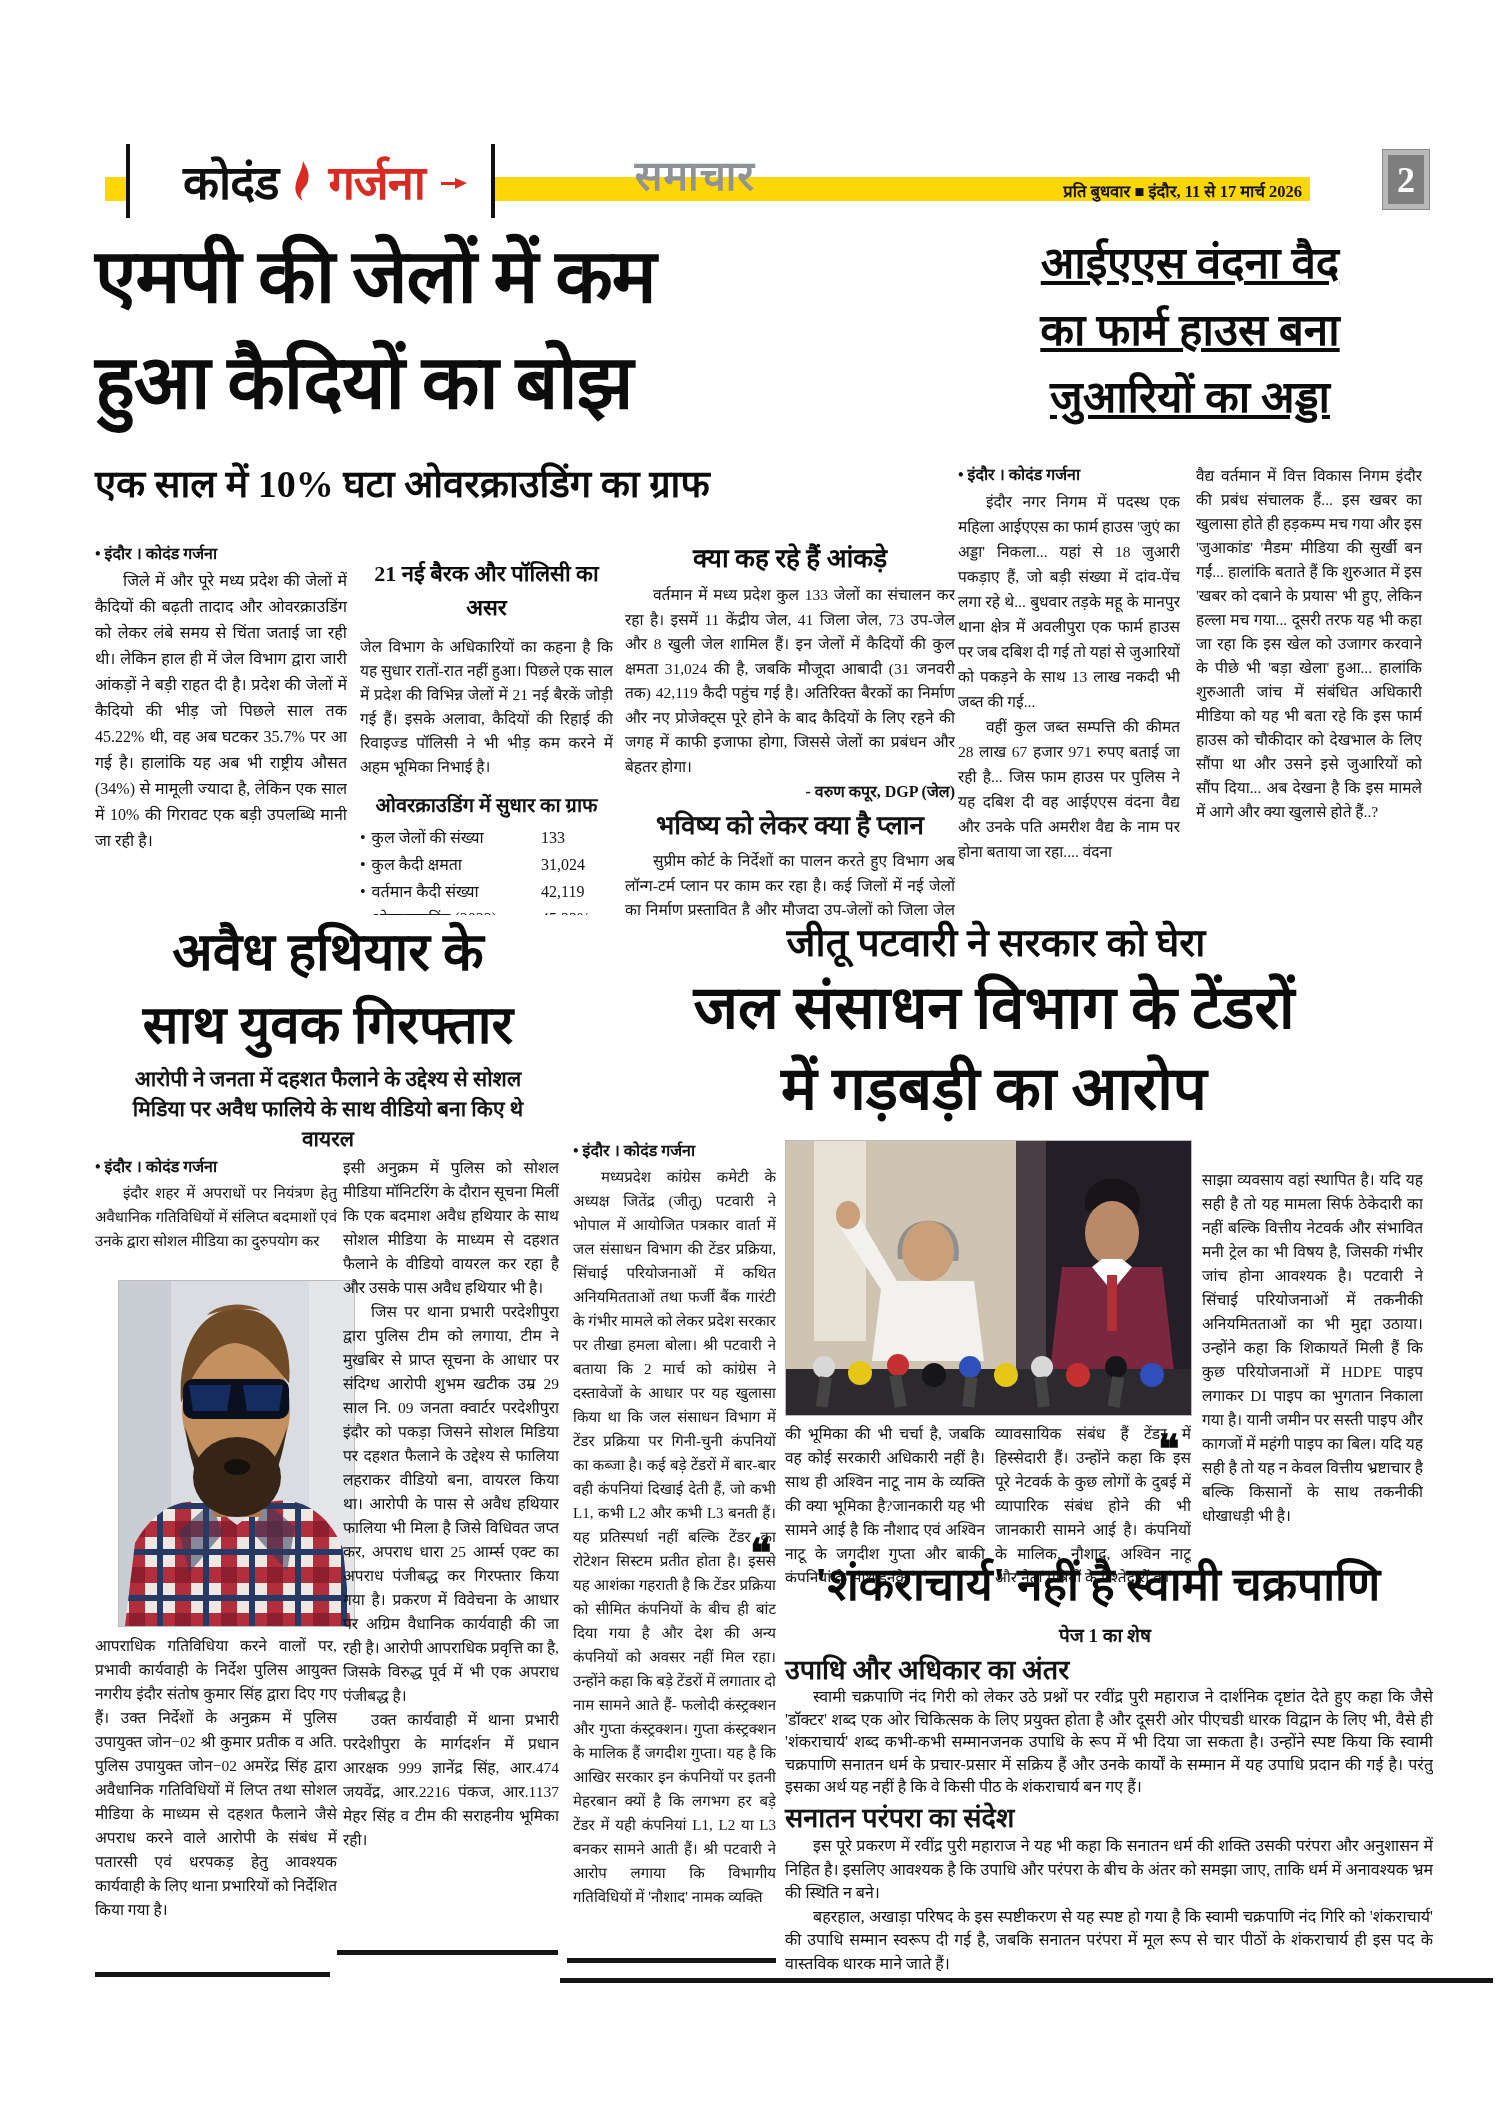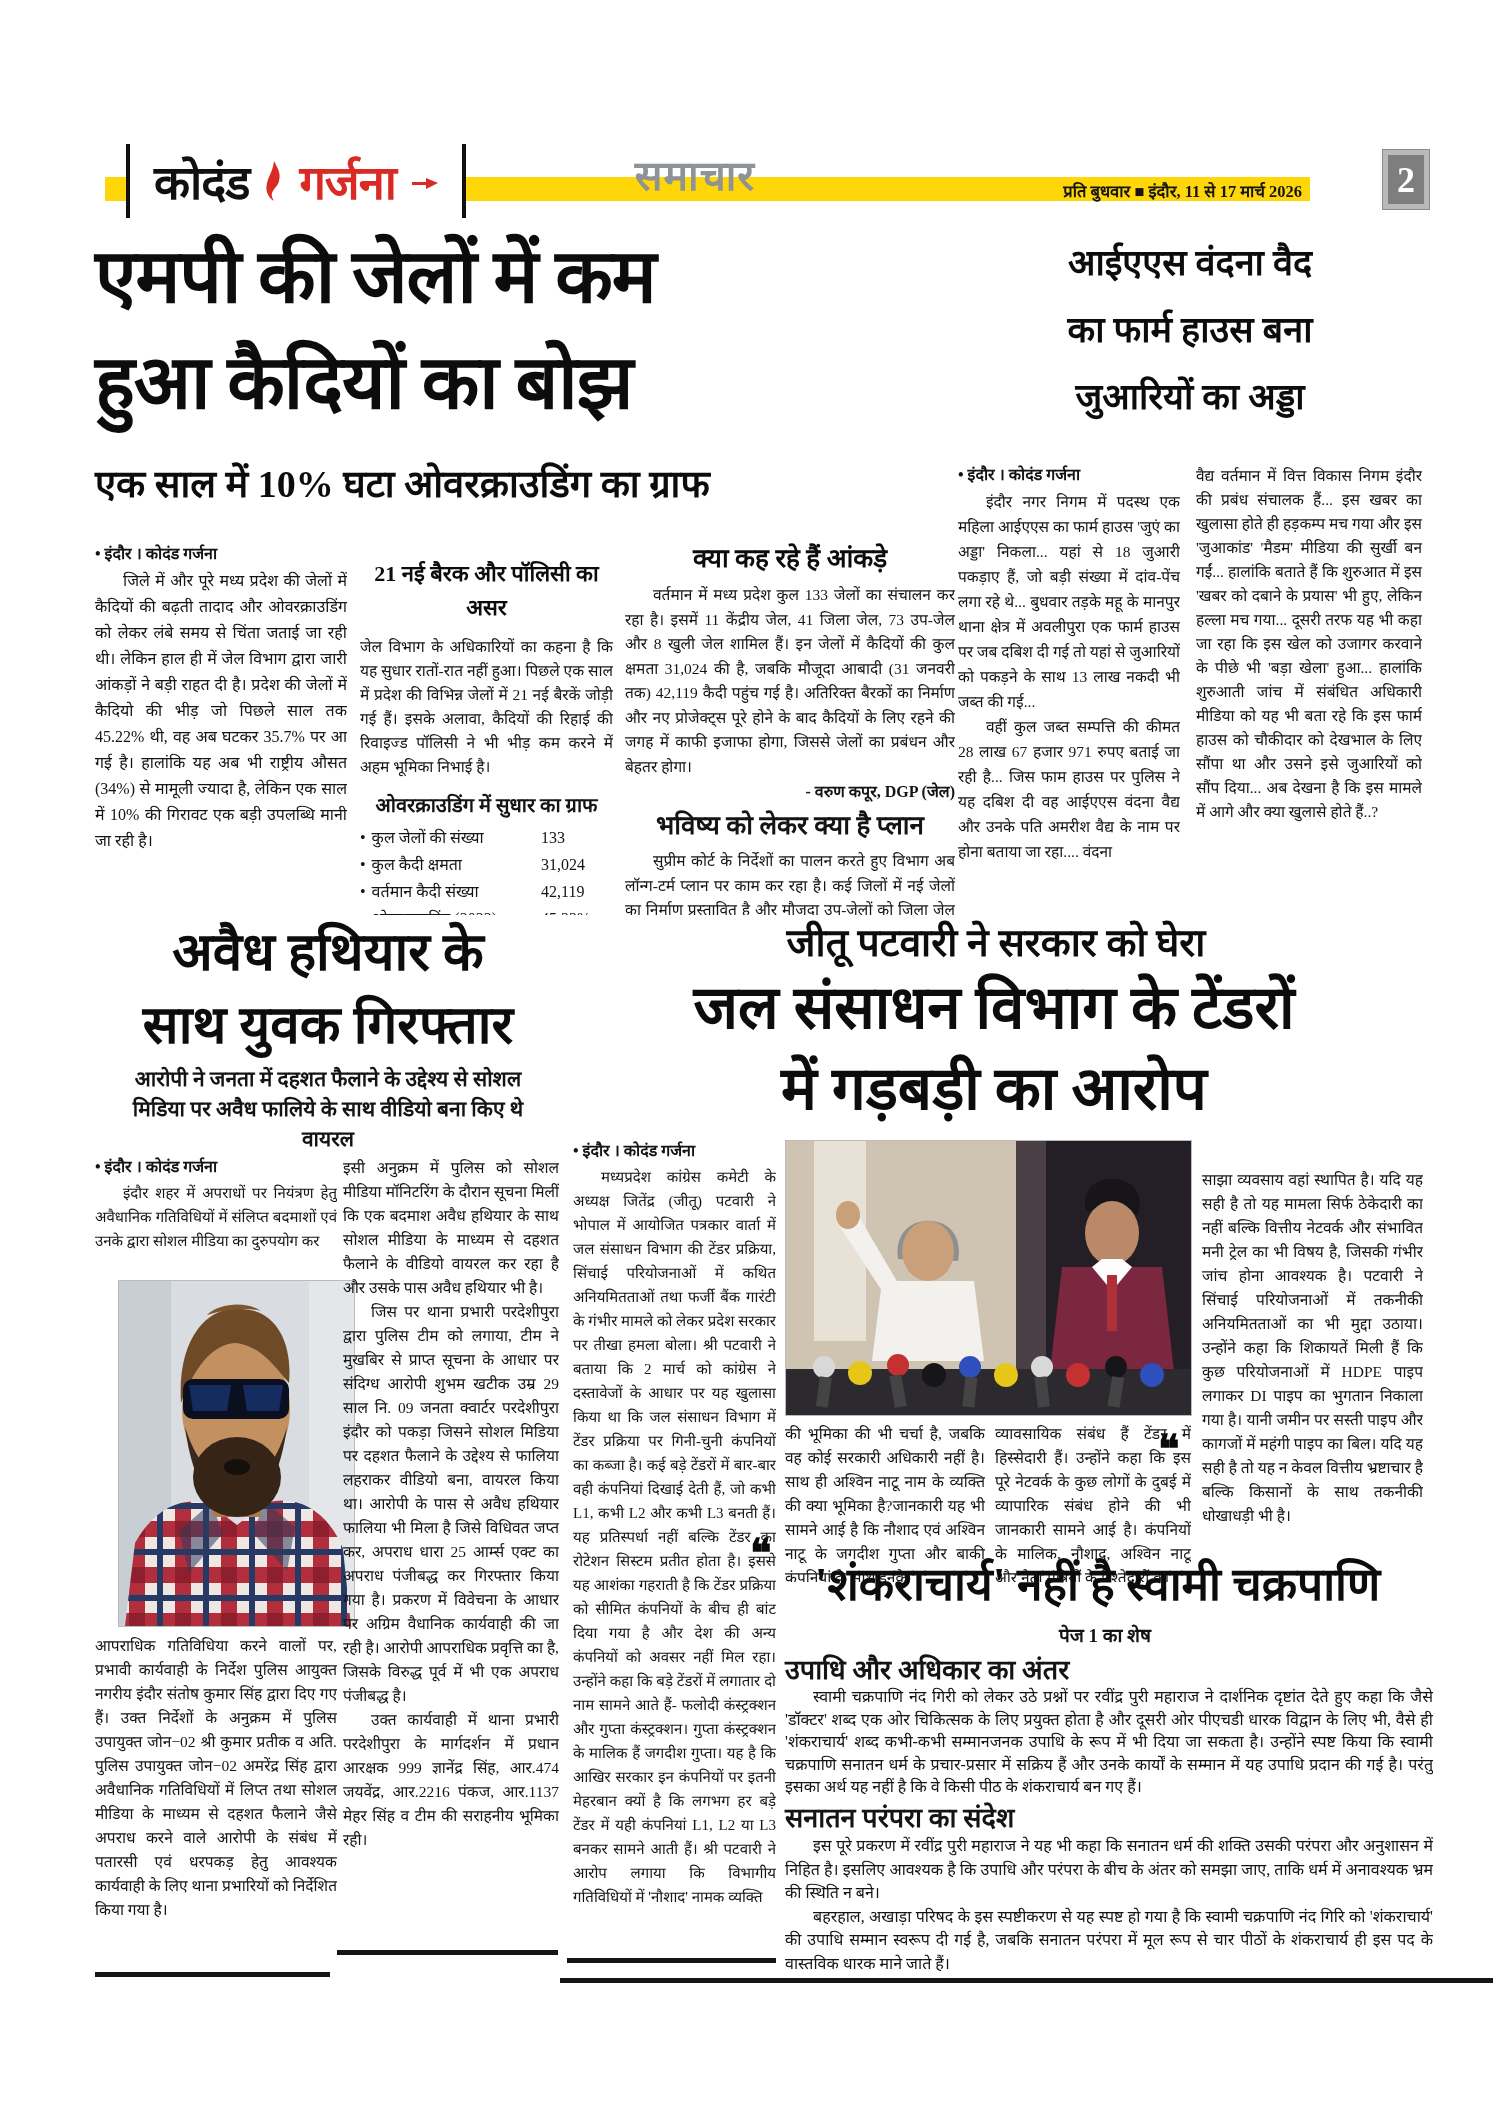--- a/index.html
+++ b/index.html
@@ -3,21 +3,21 @@
 <meta charset="utf-8">
 <style>
   html,body{margin:0;padding:0;background:#e9e9e9;}
   #canvas{position:relative;width:1500px;height:2121px;background:#ffffff;margin:0 auto;
           font-family:"Liberation Serif","DejaVu Serif",serif;color:#141414;overflow:hidden;}
   .abs{position:absolute;}
   
   .band{left:105px;top:177px;width:1205px;height:24px;background:#ffd608;}
   .logo-box{left:126px;top:144px;width:332px;height:74px;background:#fff;
             border-left:4px solid #101010;border-right:4px solid #101010;
-            display:flex;align-items:center;justify-content:center;gap:16px;}
+            display:flex;align-items:center;justify-content:center;gap:16px;padding-left:29px;}
   .logo-black{font-size:47px;font-weight:bold;color:#101010;letter-spacing:-1px;}
   .logo-red{font-size:47px;font-weight:bold;color:#d92b23;letter-spacing:-1px;position:relative;}
   .samachar{left:545px;top:146px;width:300px;text-align:center;font-size:41px;font-weight:bold;
             color:#8f9296;letter-spacing:1px;}
   .edition{left:980px;top:179px;width:322px;text-align:right;font-size:16.5px;font-weight:bold;color:#151515;}
   .pagebox{left:1382px;top:149px;width:46px;height:59px;background:#b9b9b9;border:1px solid #8a8a8a;
            display:flex;align-items:center;justify-content:center;}
   .pagebox-inner{width:36px;height:49px;background:#7e7e7e;color:#fff;font-size:36px;font-weight:bold;
                  display:flex;align-items:center;justify-content:center;}
   
@@ -40,21 +40,21 @@
   .stat-row{display:flex;font-size:16px;line-height:27px;}
   .stat-row::before{content:"\2022";margin-right:6px;}
   .stat-label{flex:1;}
   .stat-value{width:72px;}
   .jail-col3{left:625px;top:543px;width:330px;height:372px;}
   .jail-col3 .colhead{font-size:26px;line-height:32px;margin-bottom:8px;}
   .jail-col3 .bt{font-size:15.5px;line-height:24.5px;}
   .byline{text-align:right;font-weight:bold;font-size:16px;line-height:26px;}
   .jail-col3 .colhead2{font-size:26px;line-height:34px;margin:4px 0 6px 0;font-weight:bold;text-align:center;}
   
-  .farm-headline{left:956px;top:230px;width:468px;text-align:center;font-size:36px;line-height:67px;}
+  .farm-headline{left:956px;top:230px;width:468px;text-align:center;font-size:44px;line-height:67px;text-decoration:underline;}
   .farm-col1{left:958px;top:464px;width:222px;height:452px;}
   .farm-col2{left:1196px;top:464px;width:226px;height:452px;}
   .farm-col1 .bt,.farm-col2 .bt{font-size:15.5px;line-height:25px;}
   
   .weapon-headline{left:95px;top:916px;width:466px;text-align:center;font-size:53px;line-height:73px;}
   .weapon-sub{left:108px;top:1064px;width:440px;text-align:center;font-size:21px;line-height:30px;font-weight:bold;}
   .weapon-col1-top{left:95px;top:1156px;width:242px;height:122px;}
   .suspect-photo{left:118px;top:1280px;width:235px;height:345px;border:1px solid #bbb;}
   .weapon-col1-bottom{left:95px;top:1634px;width:242px;height:334px;}
   .weapon-col2{left:343px;top:1156px;width:216px;height:792px;}

